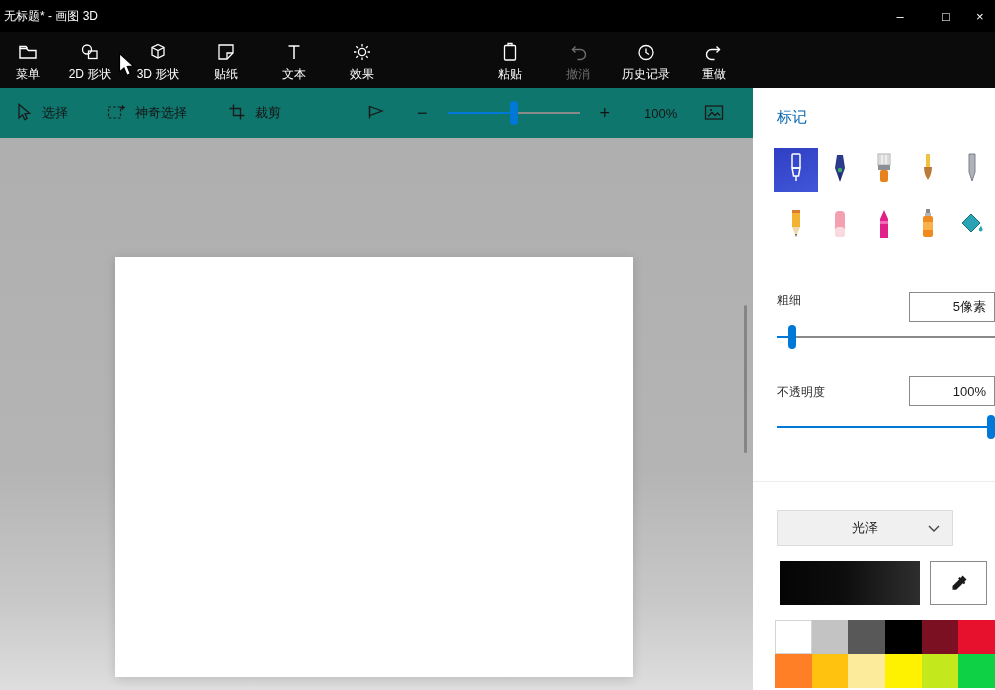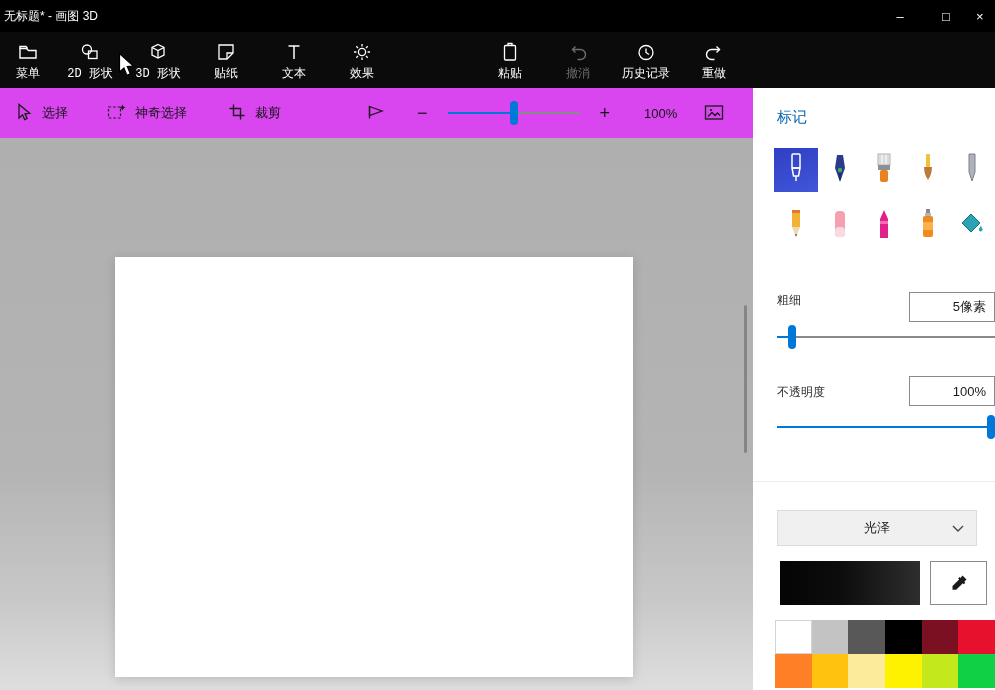--- a/index.html
+++ b/index.html
@@ -12,30 +12,30 @@
   .titlebar .title { font-size:12px; padding-left:4px; }
   .win-controls { margin-left:auto; display:flex; height:100%; }
   .win-btn { width:46px; height:100%; display:flex; align-items:center; justify-content:center;
              font-size:13px; color:#fff; cursor:default; }
   .win-btn.close { width:26px; justify-content:flex-start; padding-left:7px; }
 
   
   .toolbar { position:absolute; top:32px; left:0; width:995px; height:56px; background:#0b0b0b;
              display:flex; align-items:stretch; z-index:4; }
   .tool { width:68px; display:flex; flex-direction:column; align-items:center; justify-content:center;
-          gap:5px; color:#fff;font-family:Liberation Mono, monospace; }
+          gap:5px; color:#fff; }
   .tool .lbl { font-size:12px; line-height:1; white-space:nowrap; }
   .tool.menu { width:56px; }
   .tool.brushes { margin-left:86px; background:linear-gradient(160deg,#3240c4,#4156d8); }
   .tool.paste { margin-left:80px; }
   .tool.disabled { color:#6e6e6e; }
   .tool svg { display:block; }
 
   
-  .subtoolbar { position:absolute; top:88px; left:0; width:753px; height:50px; background:#d946ef;
+  .subtoolbar { position:absolute; top:88px; left:0; width:753px; height:50px; background:#0f766e;
                 display:flex; align-items:center; color:#141414; font-size:13px; z-index:3; }
   .sub-item { display:flex; align-items:center; gap:8px; white-space:nowrap; }
   .si-select { margin-left:14px; }
   .si-magic  { margin-left:38px; }
   .si-crop   { margin-left:40px; }
   .si-flag   { margin-left:84px; }
   .si-minus  { margin-left:32px; font-size:18px; }
   .si-plus   { margin-left:20px; font-size:18px; }
   .si-zoomval{ margin-left:34px; }
   .si-fit    { margin-left:26px; }
@@ -66,21 +66,21 @@
   .p-input { position:absolute; left:156px; width:86px; height:30px; border:1px solid #8a8a8a;
              display:flex; align-items:center; justify-content:flex-end; padding-right:8px;
              font-size:13px; color:#1a1a1a; background:#fff; }
   .lbl-thick { top:204px; } .inp-thick { top:204px; }
   .lbl-opac  { top:296px; } .inp-opac  { top:288px; }
   .slider-thick { position:absolute; left:24px; top:237px; width:218px; }
   .slider-opac  { position:absolute; left:24px; top:327px; width:218px; }
 
   .panel-divider { position:absolute; left:0; top:393px; width:242px; height:1px; background:#ececec; }
 
-  .material-dd { position:absolute; left:24px; top:422px; width:200px; height:36px; background:#f0f0f0;
+  .material-dd { position:absolute; left:24px; top:422px; width:176px; height:36px; background:#f0f0f0;
                  border:1px solid #dcdcdc; display:flex; align-items:center; justify-content:center;
                  font-size:13px; color:#1a1a1a; }
   .material-dd svg { position:absolute; right:12px; top:14px; }
 
   .cur-color { position:absolute; left:27px; top:473px; width:140px; height:44px;
                background:linear-gradient(90deg,#040404,#0d0d0d 45%,#2e2e2e); }
   .eyedrop-btn { position:absolute; left:177px; top:473px; width:57px; height:44px; background:#fff;
                  border:1px solid #8a8a8a; display:flex; align-items:center; justify-content:center; }
 
   .palette { position:absolute; left:22px; top:532px; display:grid;

